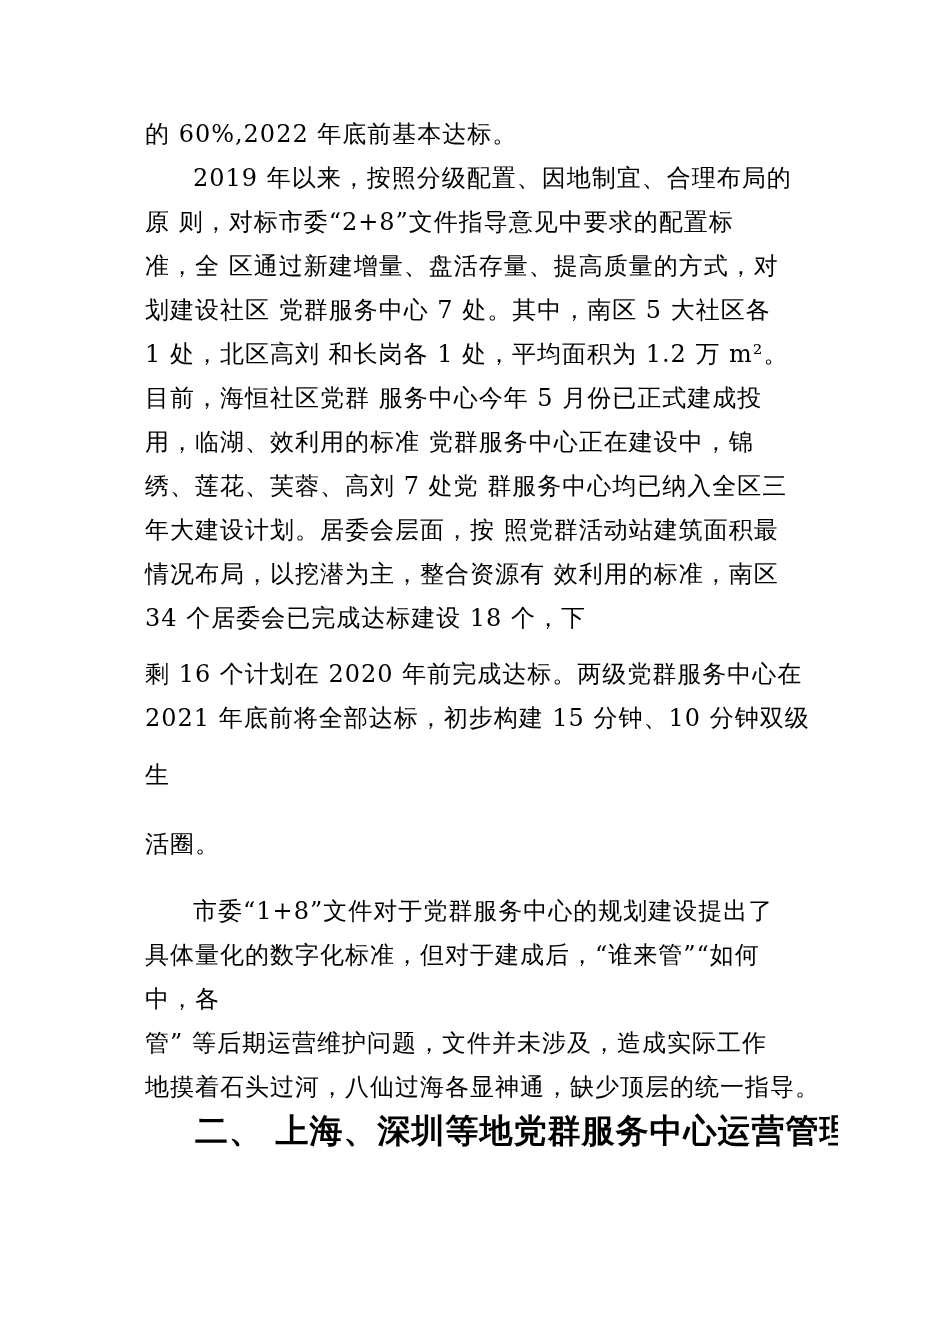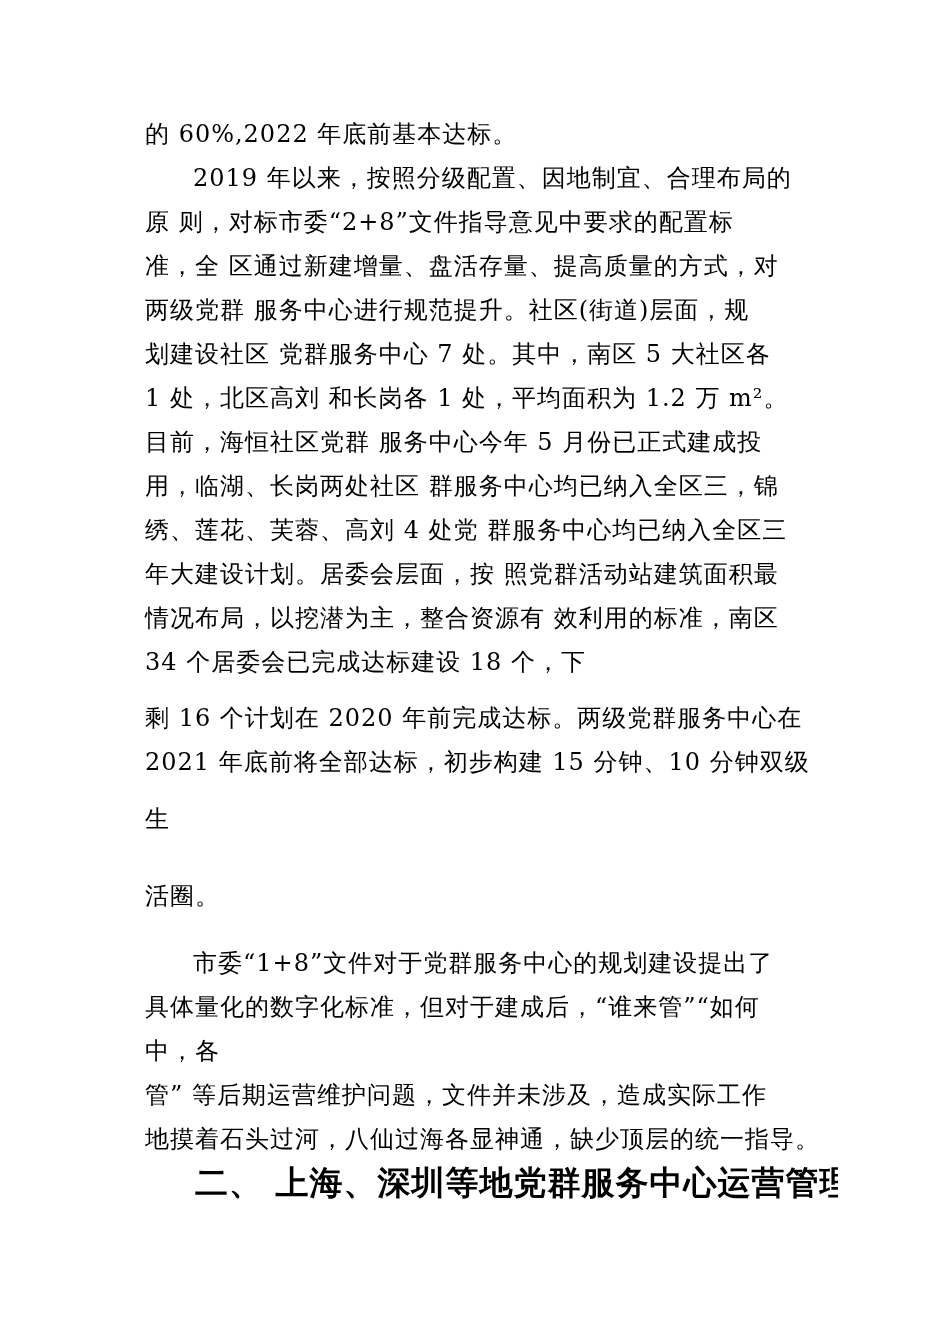--- a/index.html
+++ b/index.html
@@ -27,47 +27,46 @@
     line-height: 44px;
     letter-spacing: 1px;
     white-space: pre;
     color: #000000;
   }
   .indent { padding-left: 48px; }
   .gap-xs { margin-top: 12px; }
   .gap-s  { margin-top: 23px; }
   .gap-m  { margin-top: 13px; }
   .gap-ml { }
-  .gap-l  { margin-top: 33px; }
+  .gap-l  { margin-top: 25px; }
   .heading {
     font-family: "DejaVu Sans", "Liberation Sans", sans-serif;
     font-weight: bold;
     font-size: 33px;
     line-height: 44px;
     letter-spacing: 1px;
     padding-left: 50px;
     white-space: pre;
     color: #000000;
   }
 </style>
 </head>
 <body>
 
 <div class="page">
   <div class="content">
     <div class="line">的 60%,2022 年底前基本达标。</div>
     <div class="line indent">2019 年以来，按照分级配置、因地制宜、合理布局的</div>
     <div class="line">原 则，对标市委“2+8”文件指导意见中要求的配置标</div>
     <div class="line">准，全 区通过新建增量、盘活存量、提高质量的方式，对</div>
-    <div class="line">两级党群 服务中心进行规范提升。社区(街道)层面，规</div>
     <div class="line">划建设社区 党群服务中心 7 处。其中，南区 5 大社区各</div>
     <div class="line">1 处，北区高刘 和长岗各 1 处，平均面积为 1.2 万 m²。</div>
     <div class="line">目前，海恒社区党群 服务中心今年 5 月份已正式建成投</div>
-    <div class="line">用，临湖、长岗两处社区 群服务中心均已纳入全区三，锦</div>
-    <div class="line">绣、莲花、芙蓉、高刘 4 处党 群服务中心均已纳入全区三</div>
+    <div class="line">用，临湖、效利用的标准 党群服务中心正在建设中，锦</div>
+    <div class="line">绣、莲花、芙蓉、高刘 7 处党 群服务中心均已纳入全区三</div>
     <div class="line">年大建设计划。居委会层面，按 照党群活动站建筑面积最</div>
     <div class="line">情况布局，以挖潜为主，整合资源有 效利用的标准，南区</div>
     <div class="line">34 个居委会已完成达标建设 18 个，下</div>
     <div class="line gap-xs">剩 16 个计划在 2020 年前完成达标。两级党群服务中心在</div>
     <div class="line">2021 年底前将全部达标，初步构建 15 分钟、10 分钟双级</div>
     <div class="line gap-m">生</div>
     <div class="line gap-l">活圈。</div>
     <div class="line indent gap-s">市委“1+8”文件对于党群服务中心的规划建设提出了</div>
     <div class="line">具体量化的数字化标准，但对于建成后，“谁来管”“如何</div>
     <div class="line">中，各</div>

